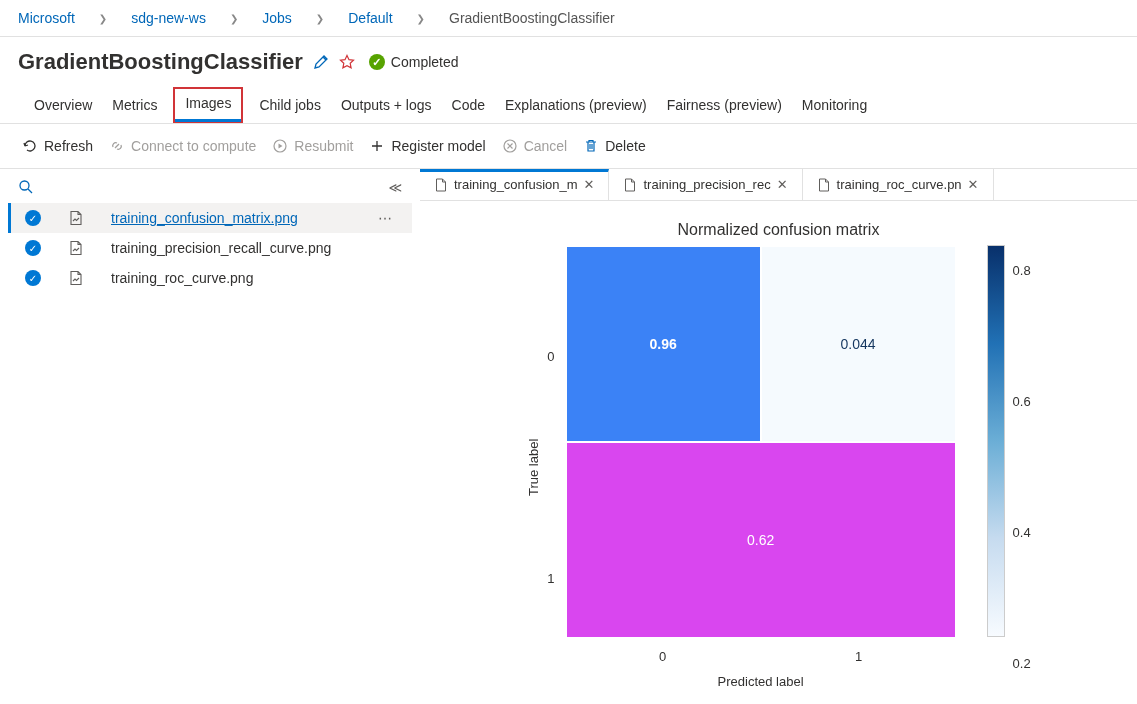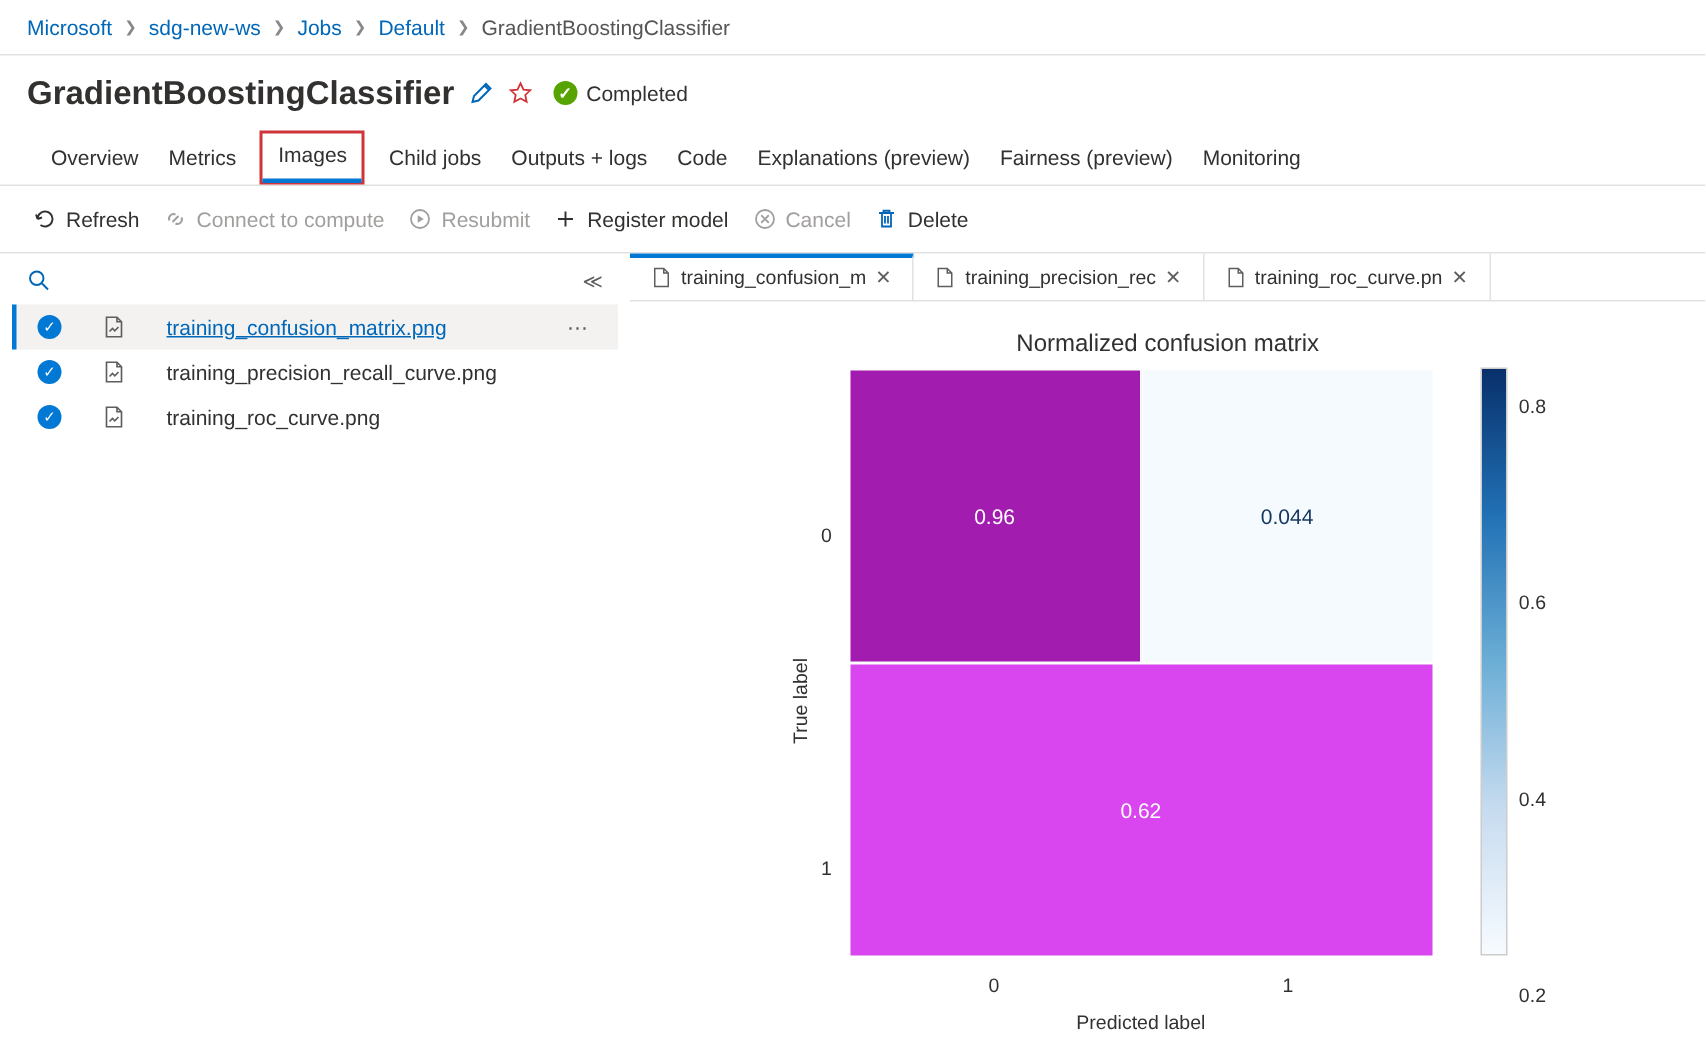--- a/index.html
+++ b/index.html
@@ -1,17 +1,17 @@
 <!DOCTYPE html>
 <html><head>
 <meta charset="utf-8">
 <style>
 * { box-sizing: border-box; margin: 0; padding: 0; }
 body { font-family: "Segoe UI", Arial, sans-serif; font-size: 14px; color: #323130; background: #fff; width: 1137px; }
-.breadcrumb { display: flex; align-items: center; gap: 8px; padding: 10px 18px; font-size: 14px; border-bottom: 1px solid #e1e1e1; }
+.breadcrumb { display: flex; align-items: center; gap: 24px; padding: 10px 18px; font-size: 14px; border-bottom: 1px solid #e1e1e1; }
 .breadcrumb a { color: #0067b8; text-decoration: none; cursor: pointer; }
 .breadcrumb .sep { color: #888; font-size: 10px; }
 .breadcrumb .current { color: #555; }
 .title-row { display: flex; align-items: center; gap: 10px; padding: 12px 18px 6px; }
 .title-row h1 { font-size: 22px; font-weight: 600; }
 .pencil-icon, .star-icon { width: 16px; height: 16px; cursor: pointer; }
 .status-badge { display: flex; align-items: center; gap: 6px; margin-left: 4px; }
 .status-circle { width: 16px; height: 16px; border-radius: 50%; background: #57a300; display:flex; align-items:center; justify-content:center; }
 .status-circle::after { content:"✓"; color:#fff; font-size:11px; font-weight:bold; }
 .tabs { display: flex; gap: 12px; padding: 8px 30px 0; border-bottom: 1px solid #e1e1e1; }
@@ -198,21 +198,21 @@
       <div class="matrix-wrap">
         <div class="matrix-left">
           <div class="ylabel">True label</div>
           <div class="yticks">
             <div>0</div>
             <div>1</div>
           </div>
           <div>
             <div class="grid">
               <div class="row">
-                <div class="cell" id="c00" style="background: #a21caf; color: rgb(255, 255, 255);">0.96</div>
+                <div class="cell" id="c00" style="background: #3b82f6; color: rgb(255, 255, 255); font-weight: bold;">0.96</div>
                 <div class="cell" id="c01" style="background: rgb(245, 250, 254); color: rgb(20, 54, 95);">0.044</div>
               </div>
               <div class="row">
                 <div class="cell" id="c10" style="background: #d946ef; color: rgb(255, 255, 255);">0.62</div>
               </div>
             </div>
             <div class="xticks">
               <div>0</div>
               <div>1</div>
             </div>

